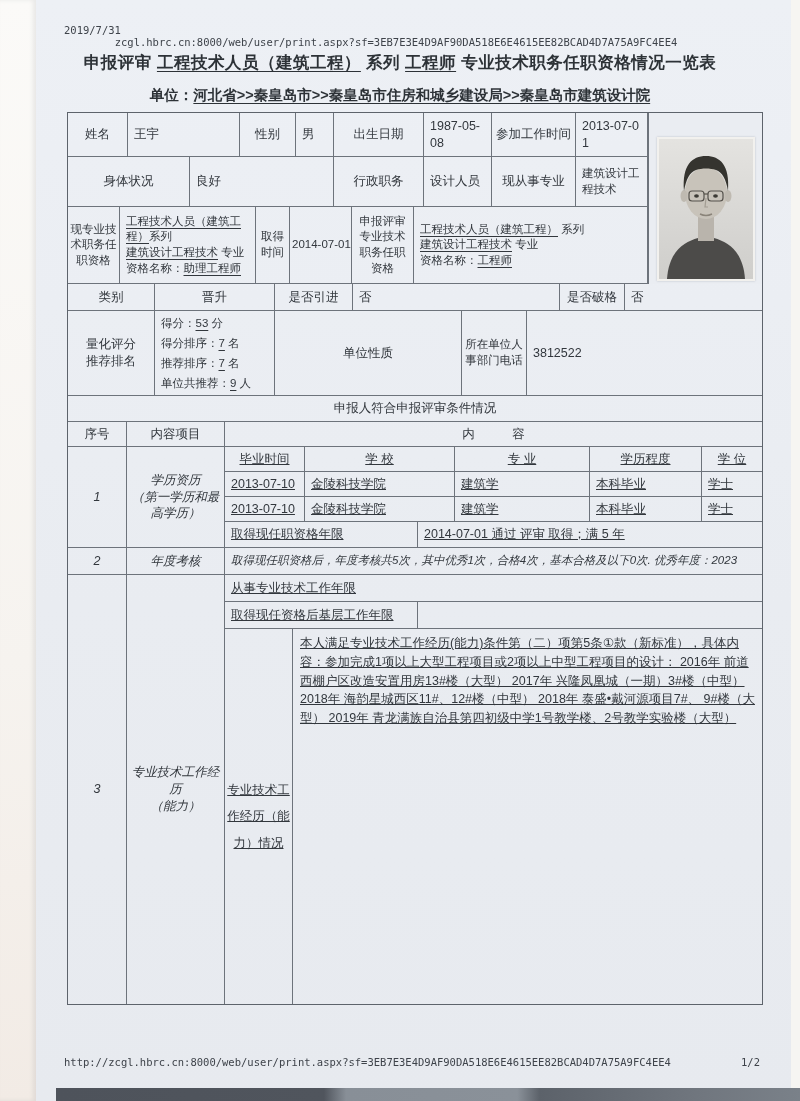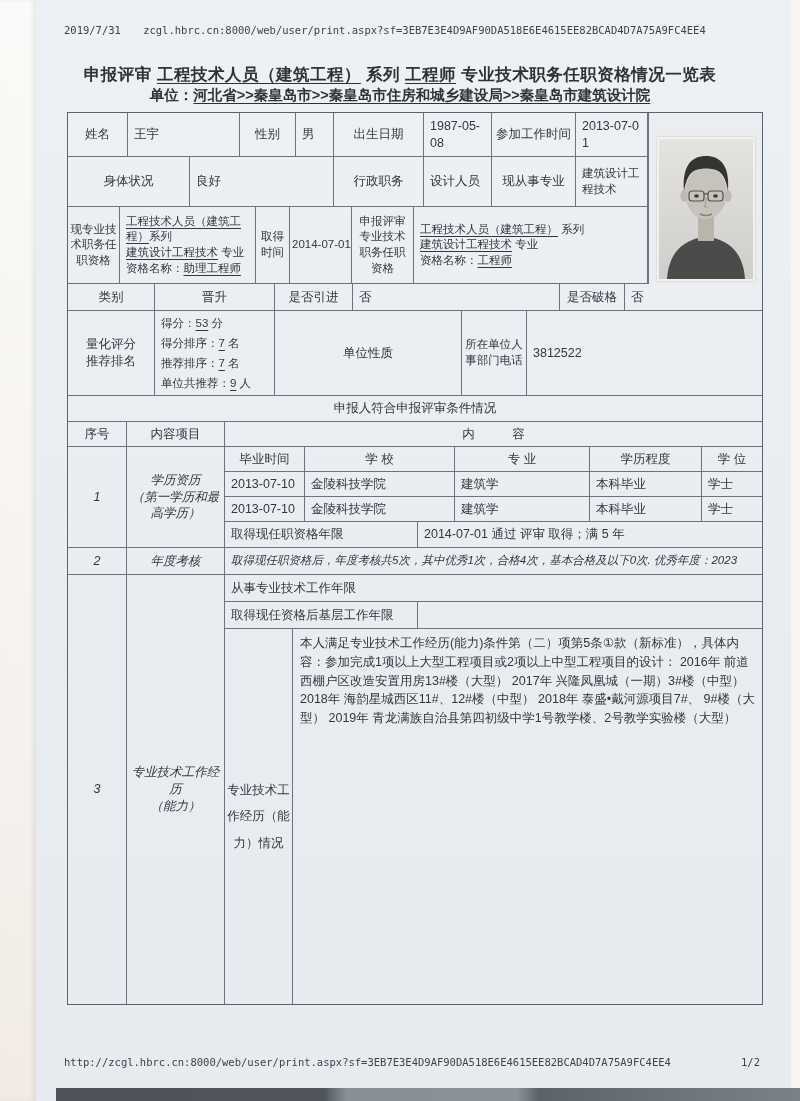--- a/index.html
+++ b/index.html
@@ -10,41 +10,41 @@
     font-family:"Liberation Sans","DejaVu Sans",sans-serif;
     color:#32373d;
   }
   .scan-left { position:absolute; left:0; top:0; bottom:0; width:36px;
     background:linear-gradient(180deg,#fbfaf8 0%,#f6f3ef 60%,#f2ebe5 100%);
     box-shadow:inset -3px 0 4px rgba(70,75,85,.10); }
   .scan-right { position:absolute; right:0; top:0; bottom:0; width:9px; background:#f6f5f2; }
   .scan-bottom { position:absolute; left:56px; right:0; bottom:0; height:13px;
     background:linear-gradient(90deg,#4e535b 0%,#50555d 36%,#888f97 39%,#8a9199 62%,#5c626a 65%,#70767e 86%,#7a8189 100%); }
   .print-header { position:absolute; top:24px; left:64px; right:72px; display:flex;
-    font-family:"DejaVu Sans Mono",monospace; font-size:10.5px; color:#3e434a; }
+    font-family:"DejaVu Sans Mono",monospace; font-size:10.5px; color:#3e434a;flex-direction:column; }
   .print-header .url { flex:1; text-align:center; }
-  .doc-title { position:absolute; top:64px; left:0; width:100%; text-align:center;
+  .doc-title { position:absolute; top:52px; left:0; width:100%; text-align:center;
     font-size:16.5px; font-weight:bold; letter-spacing:.5px; color:#2d3237; }
   .unit-line { position:absolute; top:86px; left:0; width:100%; text-align:center;
     font-size:14.5px; font-weight:bold; color:#2d3237; }
   .u { text-decoration:underline; text-underline-offset:3px; }
   .tbl { position:absolute; top:112px; left:67px; width:694px; box-sizing:content-box;
     border:1px solid #5d636b; background:transparent; }
   .tr { display:flex; border-bottom:1px solid #6d737b; }
   .tr:last-child { border-bottom:none; }
   .c { border-right:1px solid #6d737b; padding:2px 4px; display:flex; flex-direction:column;
     align-items:center; justify-content:center; text-align:center;
     font-size:12.5px; line-height:1.35; flex-shrink:0; overflow:hidden; }
   .c:last-child { border-right:none; }
   .c.left { align-items:flex-start; justify-content:center; text-align:left; padding:3px 6px; }
   .c.fill { flex:1; border-right:none; }
   .blk { display:flex; border-bottom:1px solid #6d737b; }
   .blk:last-child { border-bottom:none; }
   .blk > .c { border-right:1px solid #6d737b;font-style:italic; }
-  .sub { flex:1; display:flex; flex-direction:column; }
+  .sub { flex:1; display:flex; flex-direction:column;text-decoration:underline; }
   .sub .tr2 { display:flex; border-bottom:1px solid #6d737b; }
   .sub .tr2:last-child { border-bottom:none; }
   .sub .tr2 .c:last-child { border-right:none; }
   .photo-cell { position:absolute; top:0; right:0; width:114px; height:171px;
     border-left:1px solid #6d737b; background:#eaedf2;
     display:flex; align-items:flex-start; justify-content:center; }
   .photo-frame { margin-top:24px; width:98px; height:144px; background:#f2f1ee;
     padding:2px; box-shadow:0 0 2px rgba(60,65,75,.25); }
   .photo-frame svg { display:block; width:94px; height:140px; }
   .small { font-size:11.5px; }

